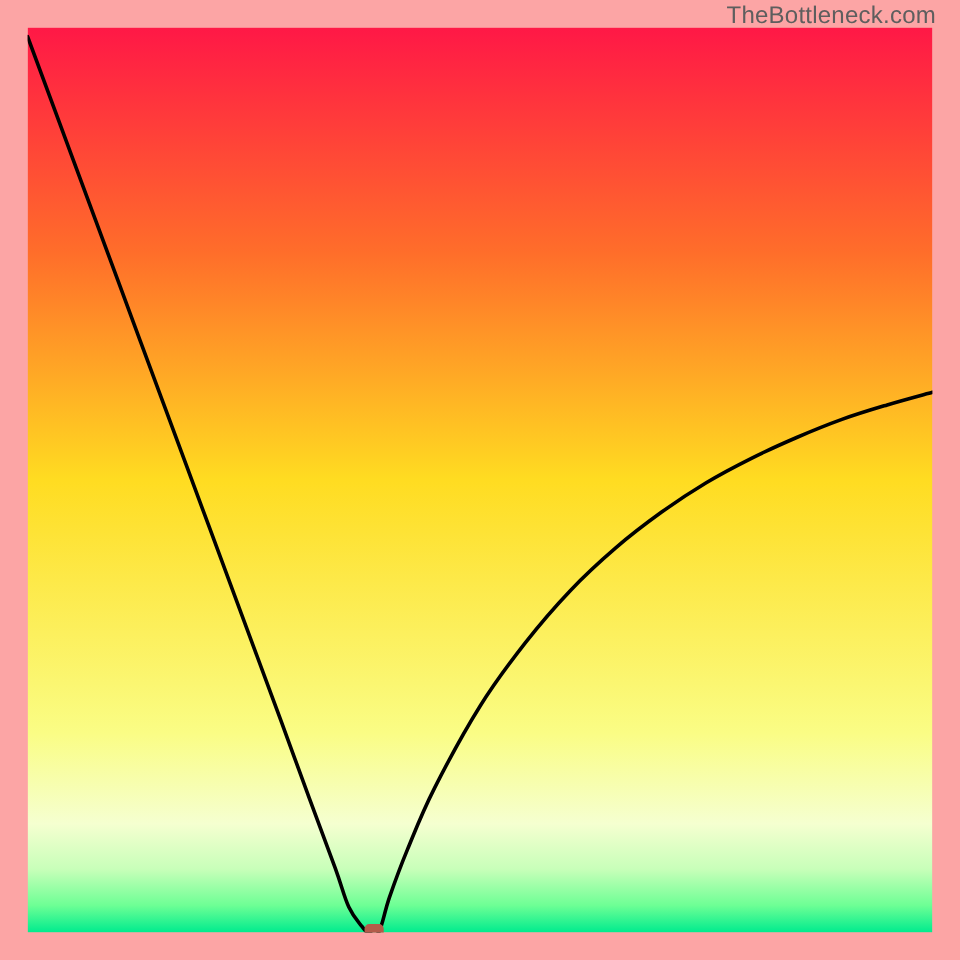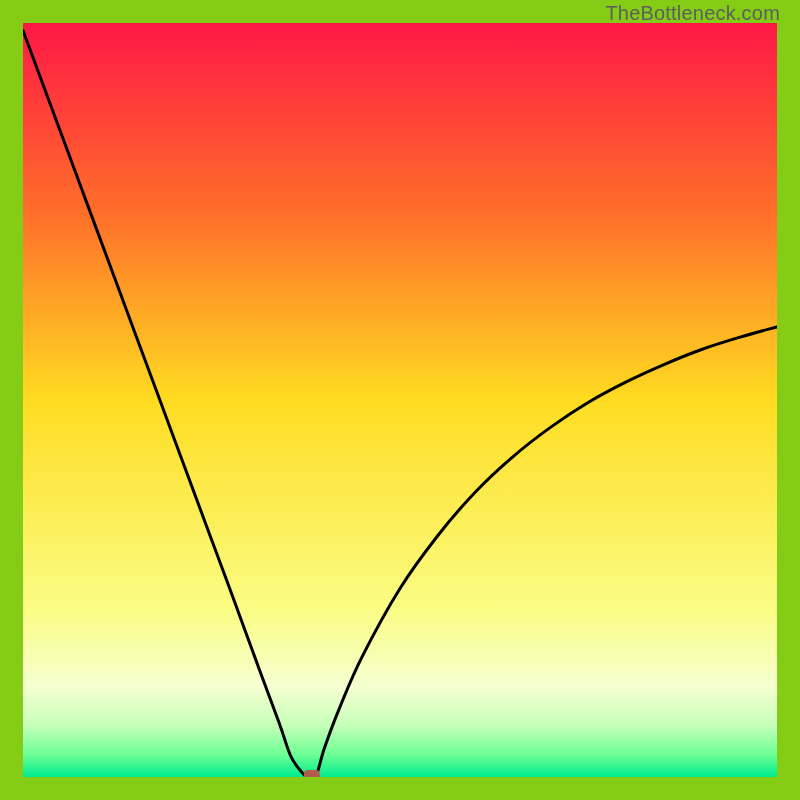--- a/index.html
+++ b/index.html
@@ -8,21 +8,21 @@
     width: 800px;
     height: 800px;
     background: #000;
     font-family: Arial, Helvetica, sans-serif;
     overflow: hidden;
   }
   .frame {
     position: relative;
     width: 800px;
     height: 800px;
-    background: #84cc16;
+    background: #fca5a5;
   }
   .watermark {
     position: absolute;
     top: 2px;
     right: 20px;
     color: #5e5e5e;
     font-size: 20px;
     font-weight: 500;
     letter-spacing: 0.2px;
     z-index: 10;

